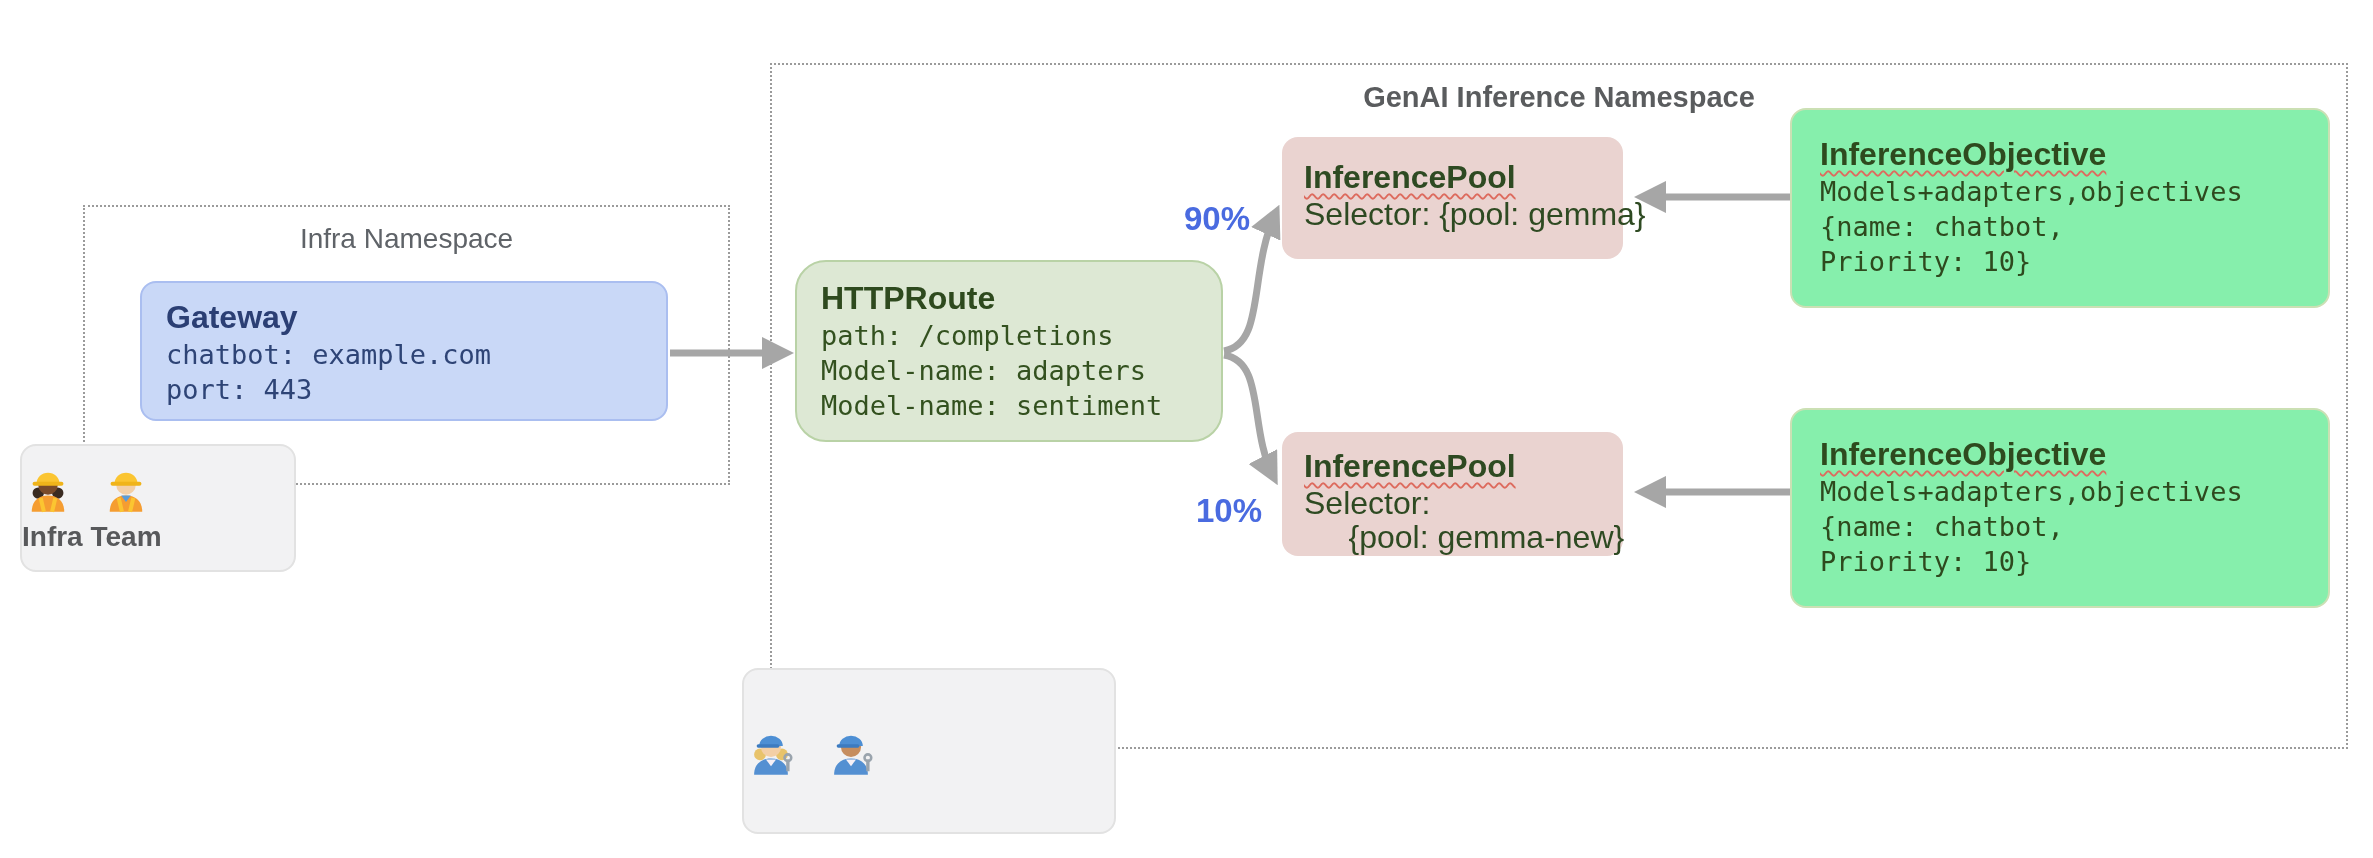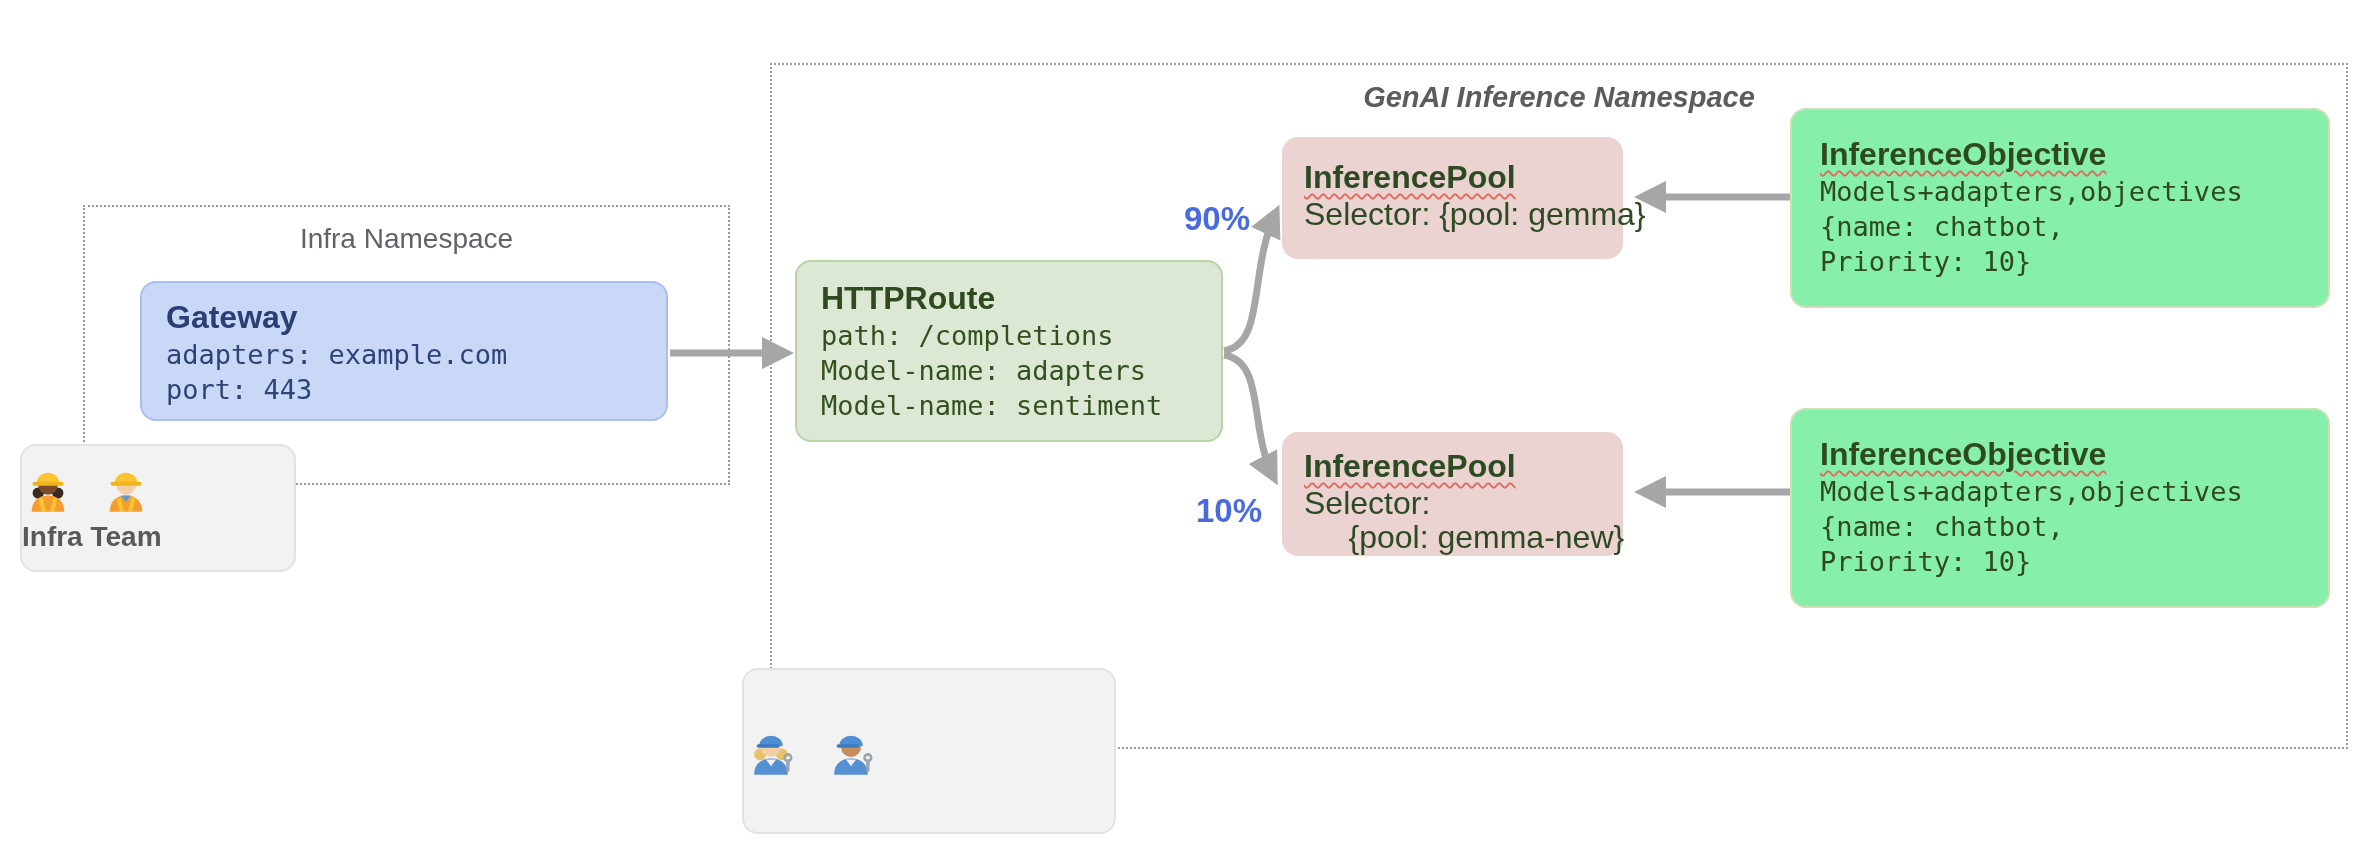--- a/index.html
+++ b/index.html
@@ -2,21 +2,21 @@
 <html><head>
 <meta charset="utf-8">
 <style>
   html,body{margin:0;padding:0;background:#ffffff;}
   .canvas{
     position:relative;width:2373px;height:858px;background:#ffffff;overflow:hidden;
     font-family:"Liberation Sans",sans-serif;
   }
   .ns-box{position:absolute;border:2px dotted #9b9b9b;background:transparent;}
   .ns-label{margin-top:16px;text-align:center;font-size:28px;color:#5f6368;}
-  .ns-label.bold{font-weight:bold;color:#5a5c5e;font-size:29px;font-style:italic;}
+  .ns-label.bold{font-weight:bold;color:#5a5c5e;font-size:29px;}
   .card{position:absolute;border-radius:16px;box-sizing:border-box;}
   .card .title{font-weight:bold;font-size:32px;line-height:40px;}
   .mono{font-family:"DejaVu Sans Mono","Liberation Mono",monospace;font-size:27px;line-height:35px;white-space:pre;}
   .sansline{font-size:32px;line-height:34px;white-space:pre;}
   .squiggle{text-decoration-line:underline;text-decoration-style:wavy;text-decoration-color:#dd6b5e;text-decoration-thickness:2px;text-underline-offset:5px;}
   .gateway{background:#c9d8f7;border:2px solid #aabef0;padding:14px 24px;color:#2e4476;}
   .gateway .title{color:#2b3f74;}
   .httproute{background:#dde8d4;border:2px solid #b9d2a6;padding:16px 24px;color:#33511f;}
   .httproute .title{color:#2e4a1e;}
   .pool{background:#ead3d0;border:none;padding:20px 22px;color:#2e4a22;}
@@ -51,25 +51,25 @@
     </defs>
     <path d="M670 353 H786" stroke="#a6a6a6" stroke-width="7" fill="none" marker-end="url(#ah)"></path>
     <path d="M1224 351 C1266 344 1248 272 1276 212" stroke="#a6a6a6" stroke-width="7" fill="none" marker-end="url(#ah)"></path>
     <path d="M1224 355 C1266 362 1248 428 1274 478" stroke="#a6a6a6" stroke-width="7" fill="none" marker-end="url(#ah)"></path>
     <path d="M1790 197 H1642" stroke="#a6a6a6" stroke-width="7" fill="none" marker-end="url(#ah)"></path>
     <path d="M1790 492 H1642" stroke="#a6a6a6" stroke-width="7" fill="none" marker-end="url(#ah)"></path>
   </svg>
 
   <div class="card gateway" style="left:140px;top:281px;width:528px;height:140px;">
     <div class="title">Gateway</div>
-    <div class="mono">adapters: example.com</div>
+    <div class="mono">chatbot: example.com</div>
     <div class="mono">port: 443</div>
   </div>
 
-  <div class="card httproute" style="left:795px;top:260px;width:428px;height:182px;">
+  <div class="card httproute" style="left:795px;top:260px;width:428px;height:182px;border-radius:31px;">
     <div class="title">HTTPRoute</div>
     <div class="mono">path: /completions</div>
     <div class="mono">Model-name: adapters</div>
     <div class="mono">Model-name: sentiment</div>
   </div>
 
   <div class="card pool" style="left:1282px;top:137px;width:341px;height:122px;">
     <div class="title"><span class="squiggle">InferencePool</span></div>
     <div class="sansline">Selector: {pool: gemma}</div>
   </div>

